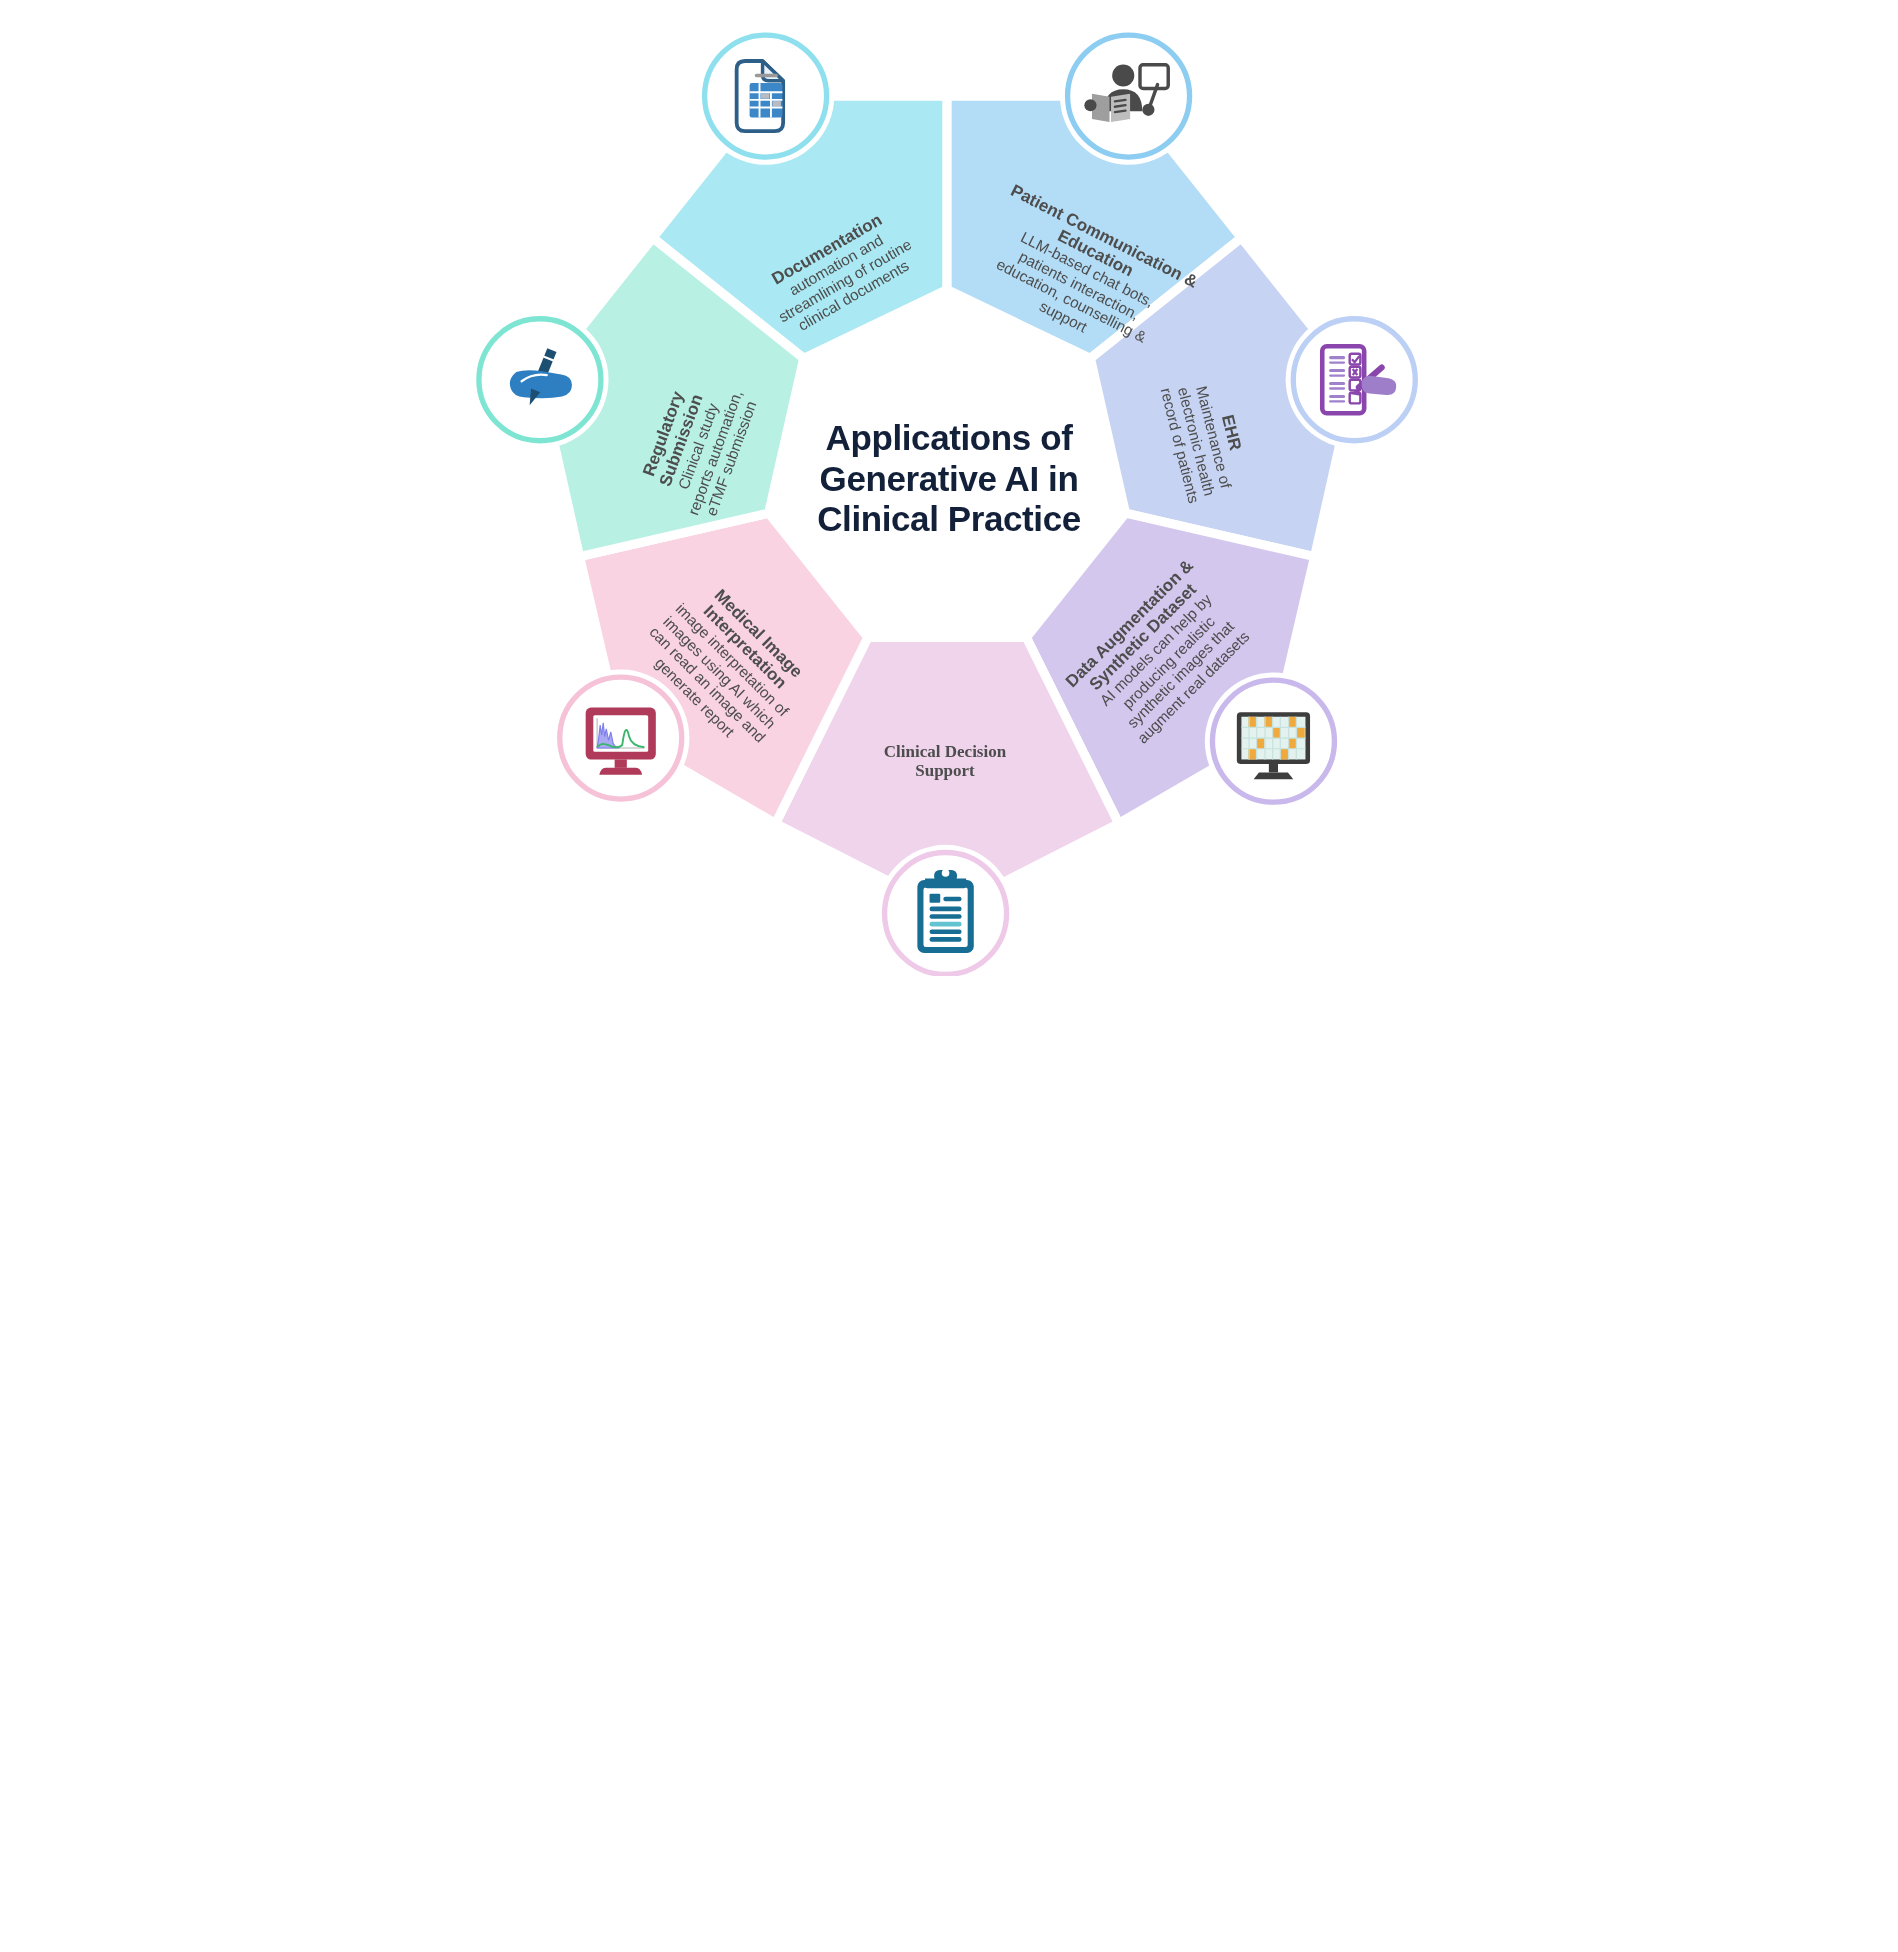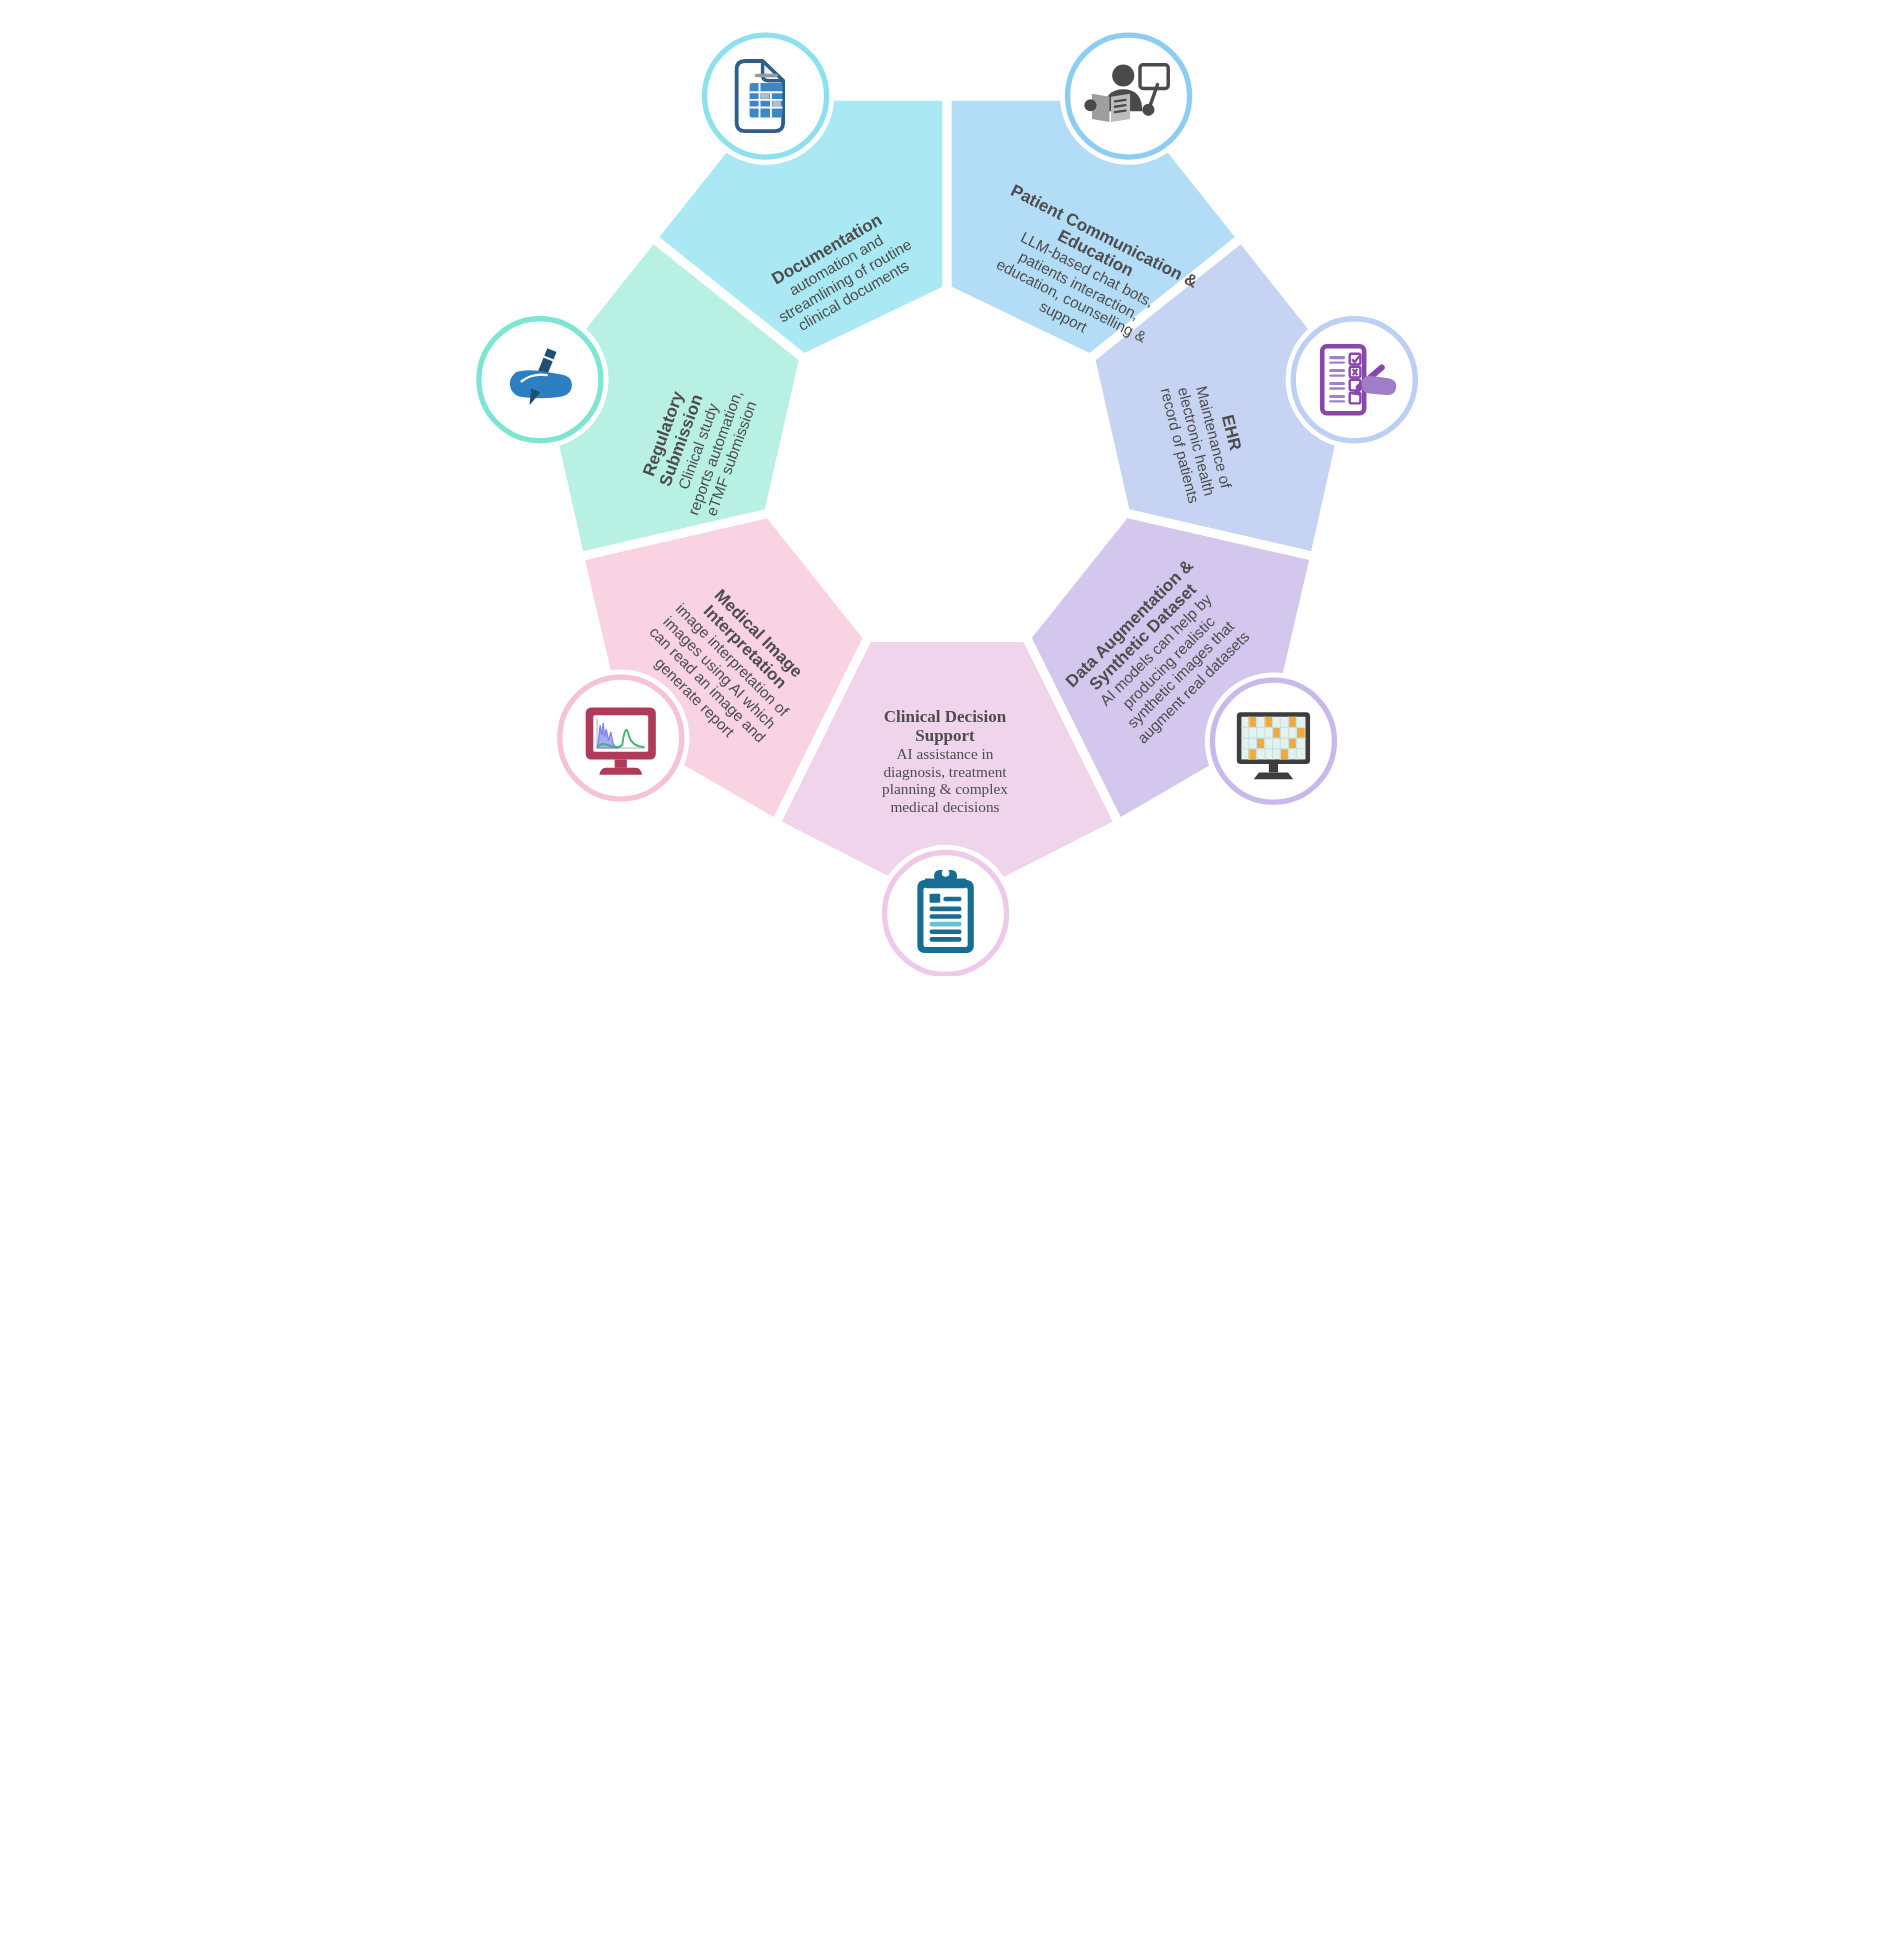--- a/index.html
+++ b/index.html
@@ -237,38 +237,37 @@
 Synthetic Dataset</div>
     <div class="seg-desc">AI models can help by
 producing realistic
 synthetic images that
 augment real datasets</div>
   </div>
 
   <div class="seg-text" style="left:471px;top:761px;width:259px;transform:translate(-50%,-50%);font-family:Liberation Serif, serif;">
     <div class="seg-title">Clinical Decision
 Support</div>
-    <div class="seg-desc">AI assistance in
-diagnosis, treatment
-planning &amp; complex
-medical decisions</div>
   </div>
 
   <div class="seg-text" style="left:253px;top:665px;width:259px;transform:translate(-50%,-50%) rotate(45deg);">
     <div class="seg-title">Medical Image
 Interpretation</div>
     <div class="seg-desc">image interpretation of
 images using AI which
 can read an image and
 generate report</div>
   </div>
 
   <div class="seg-text" style="left:223px;top:446px;width:229px;transform:translate(-50%,-50%) rotate(-70deg);">
     <div class="seg-title">Regulatory
 Submission</div>
     <div class="seg-desc">Clinical study
 reports automation,
 eTMF submission</div>
   </div>
 
+  <div class="center-title" style="left: 475px; top: 479px; width: 366px; color: rgb(19, 32, 58);">Applications of
+Generative AI in
+Clinical Practice</div>
 
 </div>
 
 
 </body></html>

